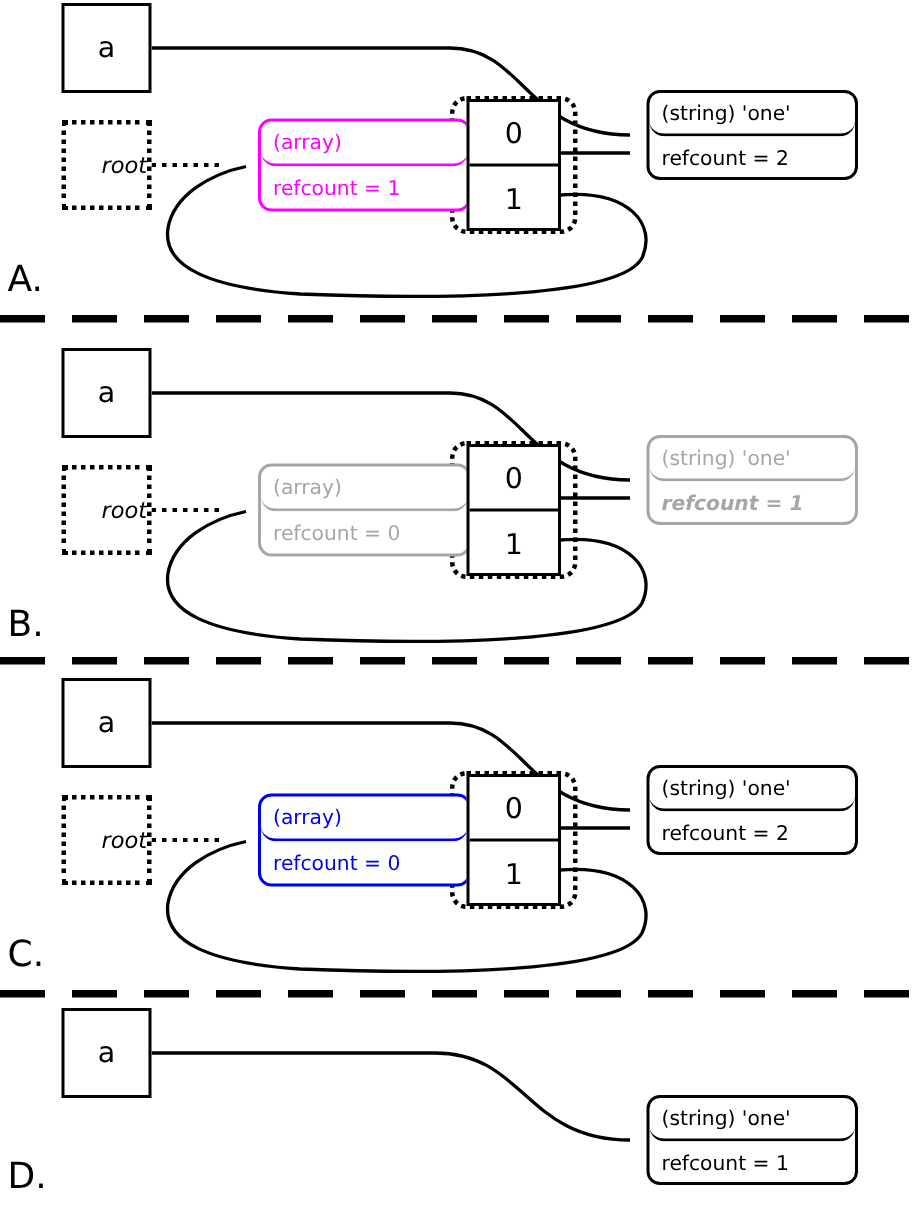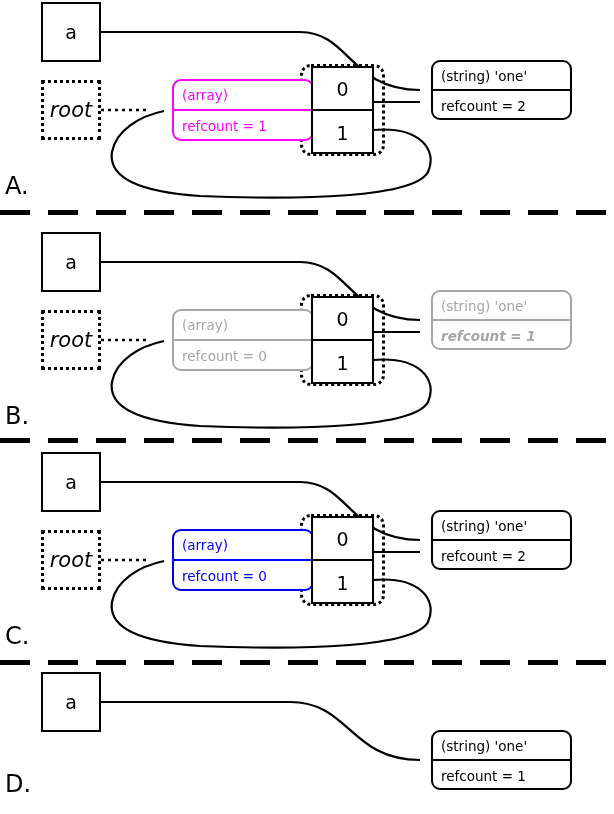--- a/index.html
+++ b/index.html
@@ -12,34 +12,34 @@
   
   .box{position:absolute;box-sizing:border-box;background:#fff;}
 
   .var-box{
     width:60px;height:60px;border:2.5px solid #000;
     display:flex;align-items:center;justify-content:center;
     font-size:19px;color:#000;
   }
   .root-box{
     width:60px;height:60px;border:3px dotted #000;
-    display:flex;align-items:center;justify-content:center;
-    font-size:21px;font-style:italic;color:#000;
+    display:flex;align-items:center;justify-content:flex-end;
+    font-size:15px;font-style:italic;color:#000;
   }
 
   
   .record{
     box-sizing:border-box;border:2.5px solid #000;border-radius:9px;
     background:#fff;overflow:hidden;
   }
   .record .row{
     box-sizing:border-box;display:flex;align-items:center;
     padding-left:8px;font-size:13.5px;color:#000;white-space:nowrap;
   }
-  .record .row.top{border-bottom:2.5px solid #000;}
+  .record .row.top{border-bottom:2.5px solid #000;border-radius:10px;}
 
   
   .record.magenta{border-color:#ff00ff;}
   .record.magenta .row{color:#ff00ff;}
   .record.magenta .row.top{border-bottom-color:#ff00ff;}
 
   .record.blue{border-color:#0000ee;}
   .record.blue .row{color:#0000ee;}
   .record.blue .row.top{border-bottom-color:#0000ee;}
 

